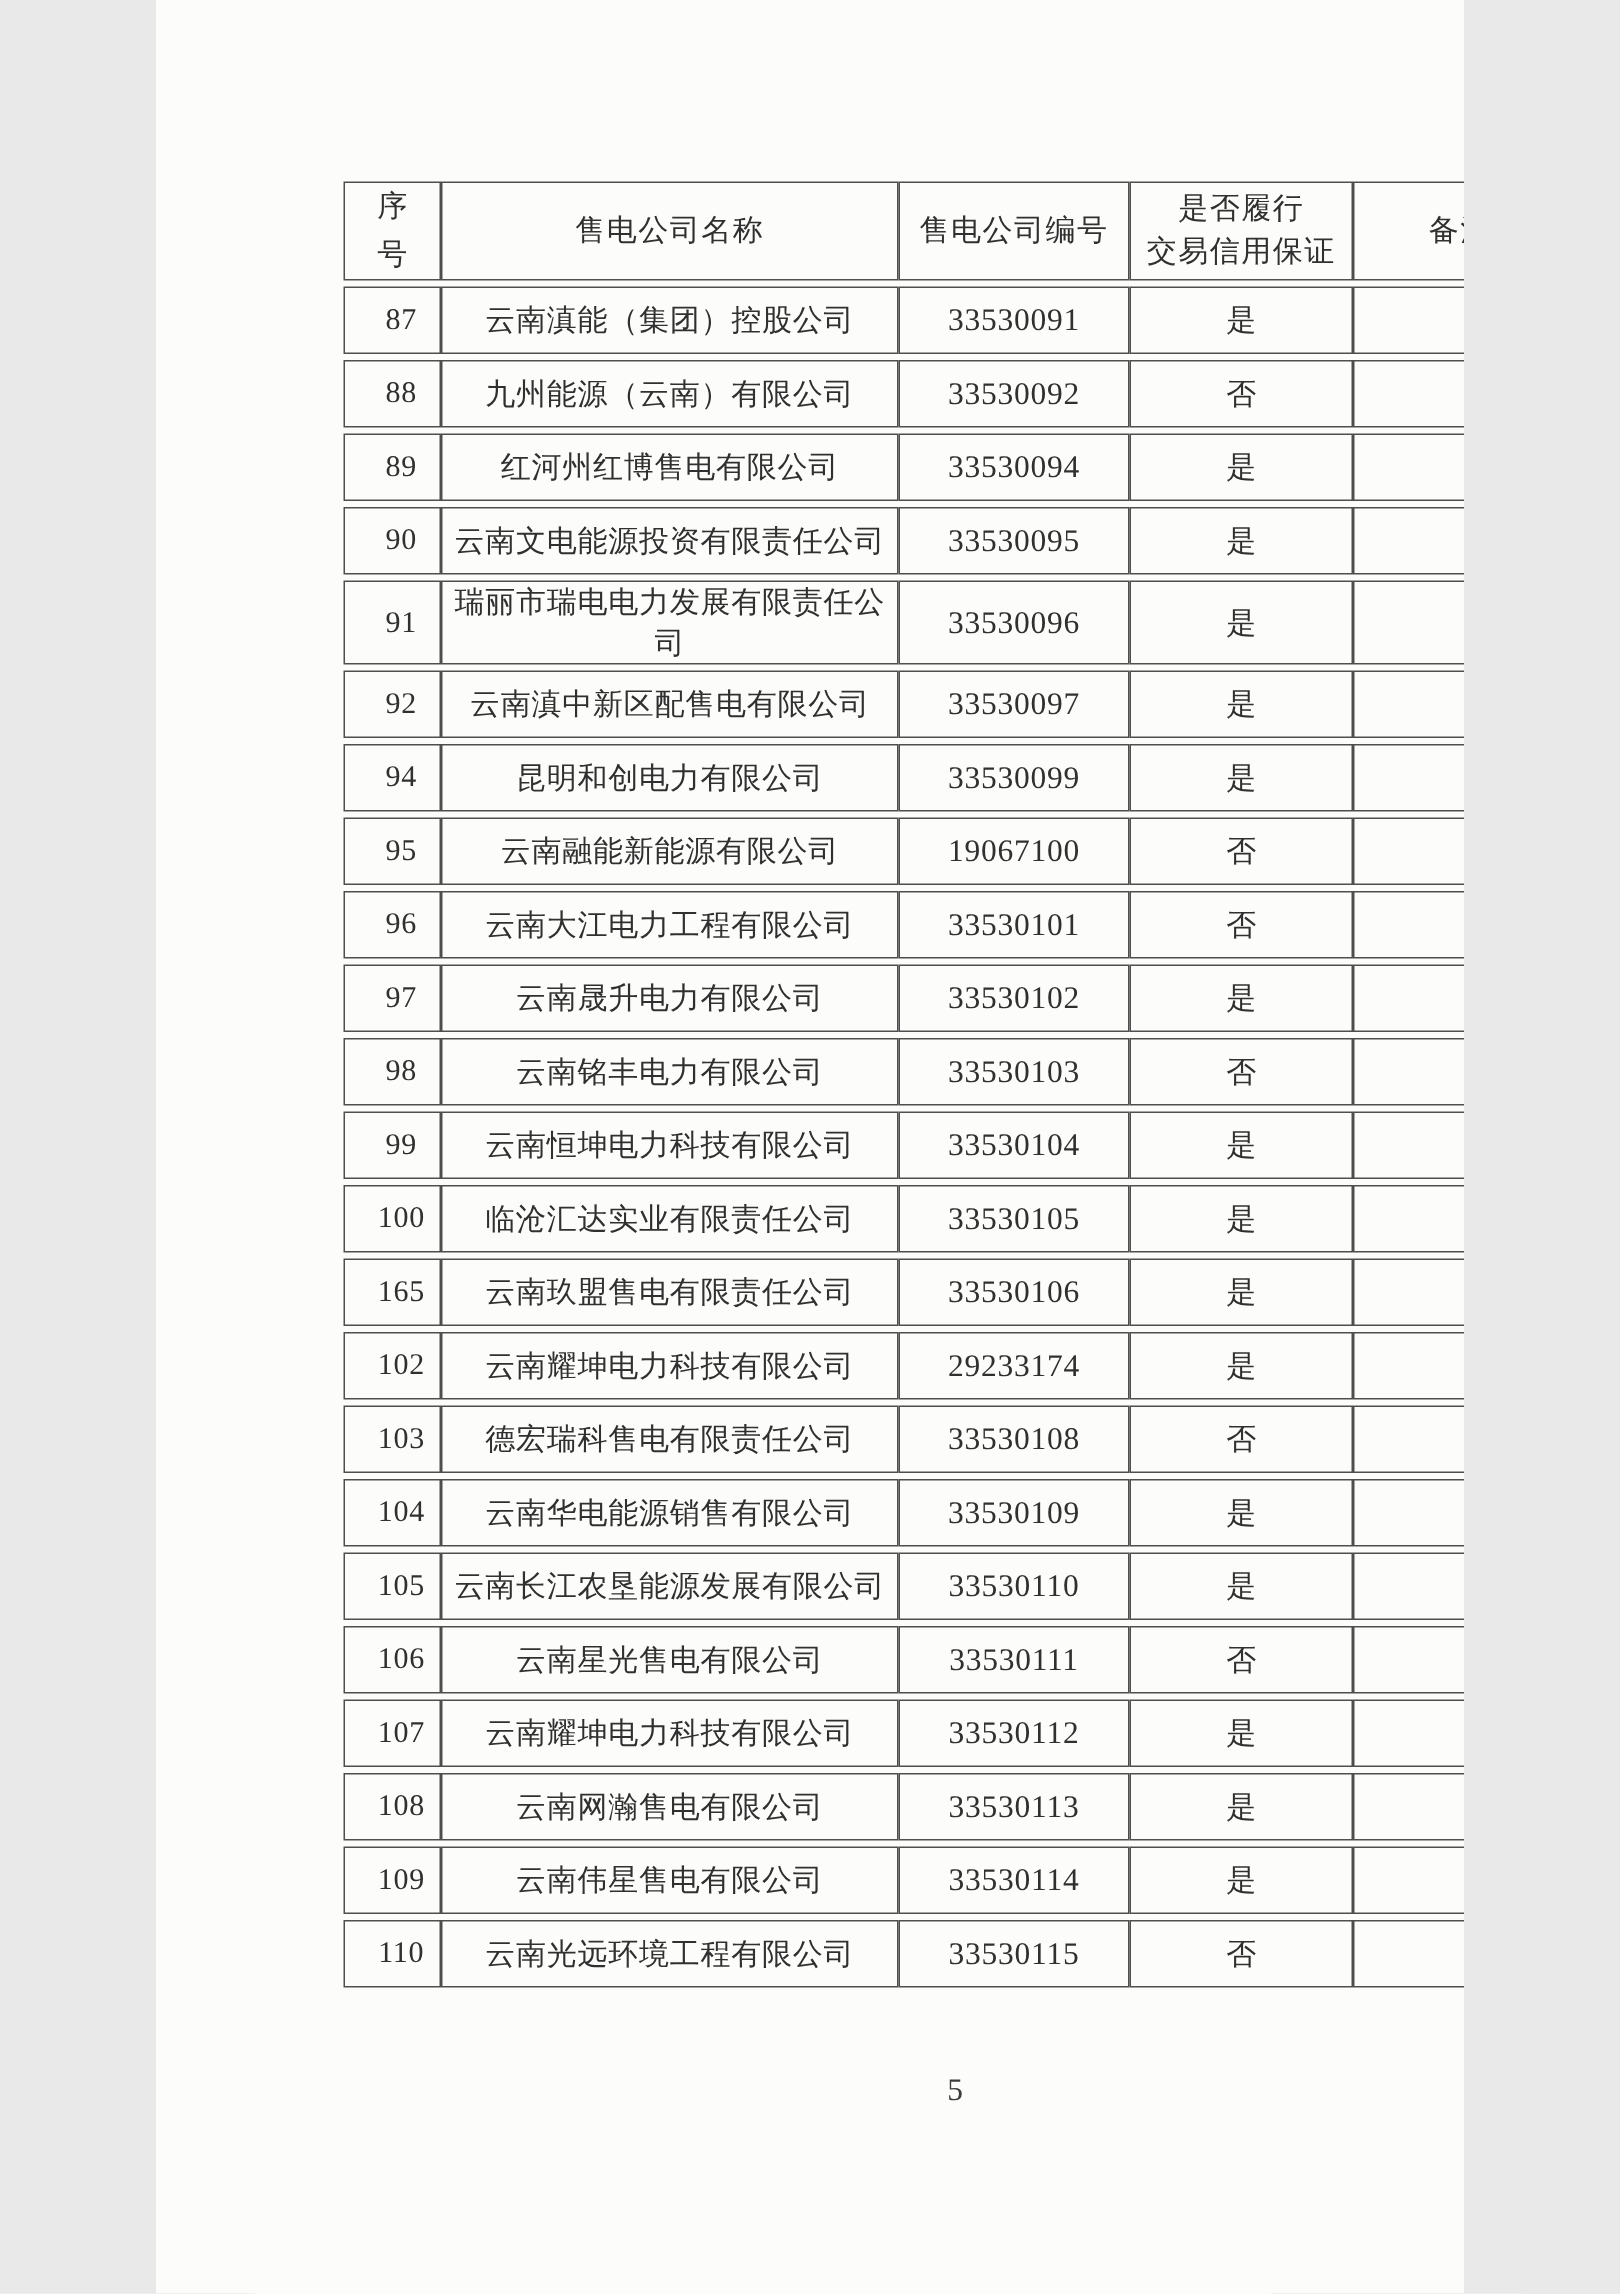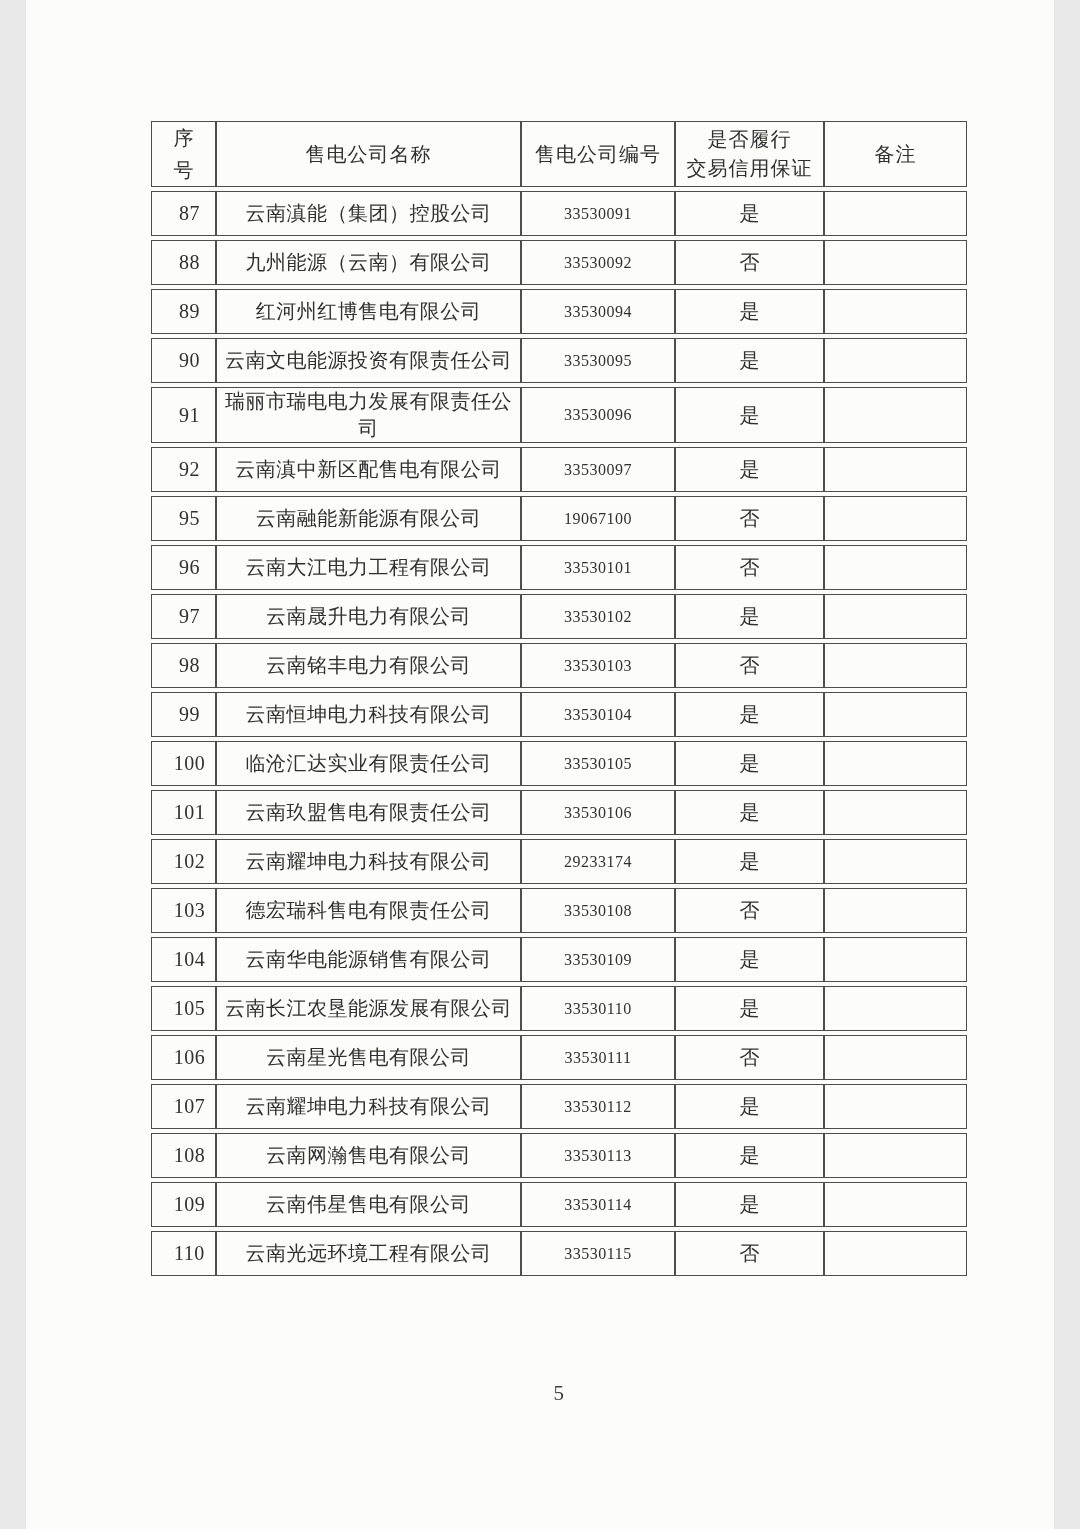--- a/index.html
+++ b/index.html
@@ -2,21 +2,21 @@
 <html><head>
 <meta charset="utf-8">
 <style>
   html, body {
     margin: 0;
     padding: 0;
     background: #e9e9e9;
   }
   .page {
     position: relative;
-    width: 1028px;
+    width: 872px;
     height: 1529px;
     margin: 0 auto;
     background: #fcfcfb;
     overflow: hidden;
     font-family: "Liberation Serif", "DejaVu Serif", serif;
     color: #2e2e2e;
   }
   table.doc-table {
     position: absolute;
     left: 125px;
@@ -41,21 +41,21 @@
     font-size: 20px;
     color: #303030;
     padding: 0 2px;
     overflow: hidden;
   }
   thead th { height: 60px; line-height: 1.4; letter-spacing: 1px; }
   tbody td { height: 45px; }
 
   td.col-no   { font-size: 20px; letter-spacing: 0.5px; padding-left: 14px; }
   td.col-name { font-size: 20px; letter-spacing: 0.5px; padding: 0 1px; margin-top: 30px; }
-  td.col-code { font-size: 16px; letter-spacing: 0.5px; text-align: center; }
+  td.col-code { font-size: 21px; letter-spacing: 0.5px; text-align: center; }
   td.col-guar { font-size: 20px; }
 
   .vert {
     display: inline-block;
     width: 1.15em;
     word-break: break-all;
     line-height: 1.6;
     letter-spacing: 0;
   }
   .hline { display: block; line-height: 1.45; }
@@ -135,20 +135,27 @@
     <td class="col-remark"></td>
   </tr>
         <tr>
     <td class="col-no">92</td>
     <td class="col-name">云南滇中新区配售电有限公司</td>
     <td class="col-code">33530097</td>
     <td class="col-guar">是</td>
     <td class="col-remark"></td>
   </tr>
         <tr>
+    <td class="col-no">94</td>
+    <td class="col-name">昆明和创电力有限公司</td>
+    <td class="col-code">33530099</td>
+    <td class="col-guar">是</td>
+    <td class="col-remark"></td>
+  </tr>
+        <tr>
     <td class="col-no">95</td>
     <td class="col-name">云南融能新能源有限公司</td>
     <td class="col-code">19067100</td>
     <td class="col-guar">否</td>
     <td class="col-remark"></td>
   </tr>
         <tr>
     <td class="col-no">96</td>
     <td class="col-name">云南大江电力工程有限公司</td>
     <td class="col-code">33530101</td>
@@ -177,21 +184,21 @@
     <td class="col-remark"></td>
   </tr>
         <tr>
     <td class="col-no">100</td>
     <td class="col-name">临沧汇达实业有限责任公司</td>
     <td class="col-code">33530105</td>
     <td class="col-guar">是</td>
     <td class="col-remark"></td>
   </tr>
         <tr>
-    <td class="col-no">101</td>
+    <td class="col-no">165</td>
     <td class="col-name">云南玖盟售电有限责任公司</td>
     <td class="col-code">33530106</td>
     <td class="col-guar">是</td>
     <td class="col-remark"></td>
   </tr>
         <tr>
     <td class="col-no">102</td>
     <td class="col-name">云南耀坤电力科技有限公司</td>
     <td class="col-code">29233174</td>
     <td class="col-guar">是</td>

